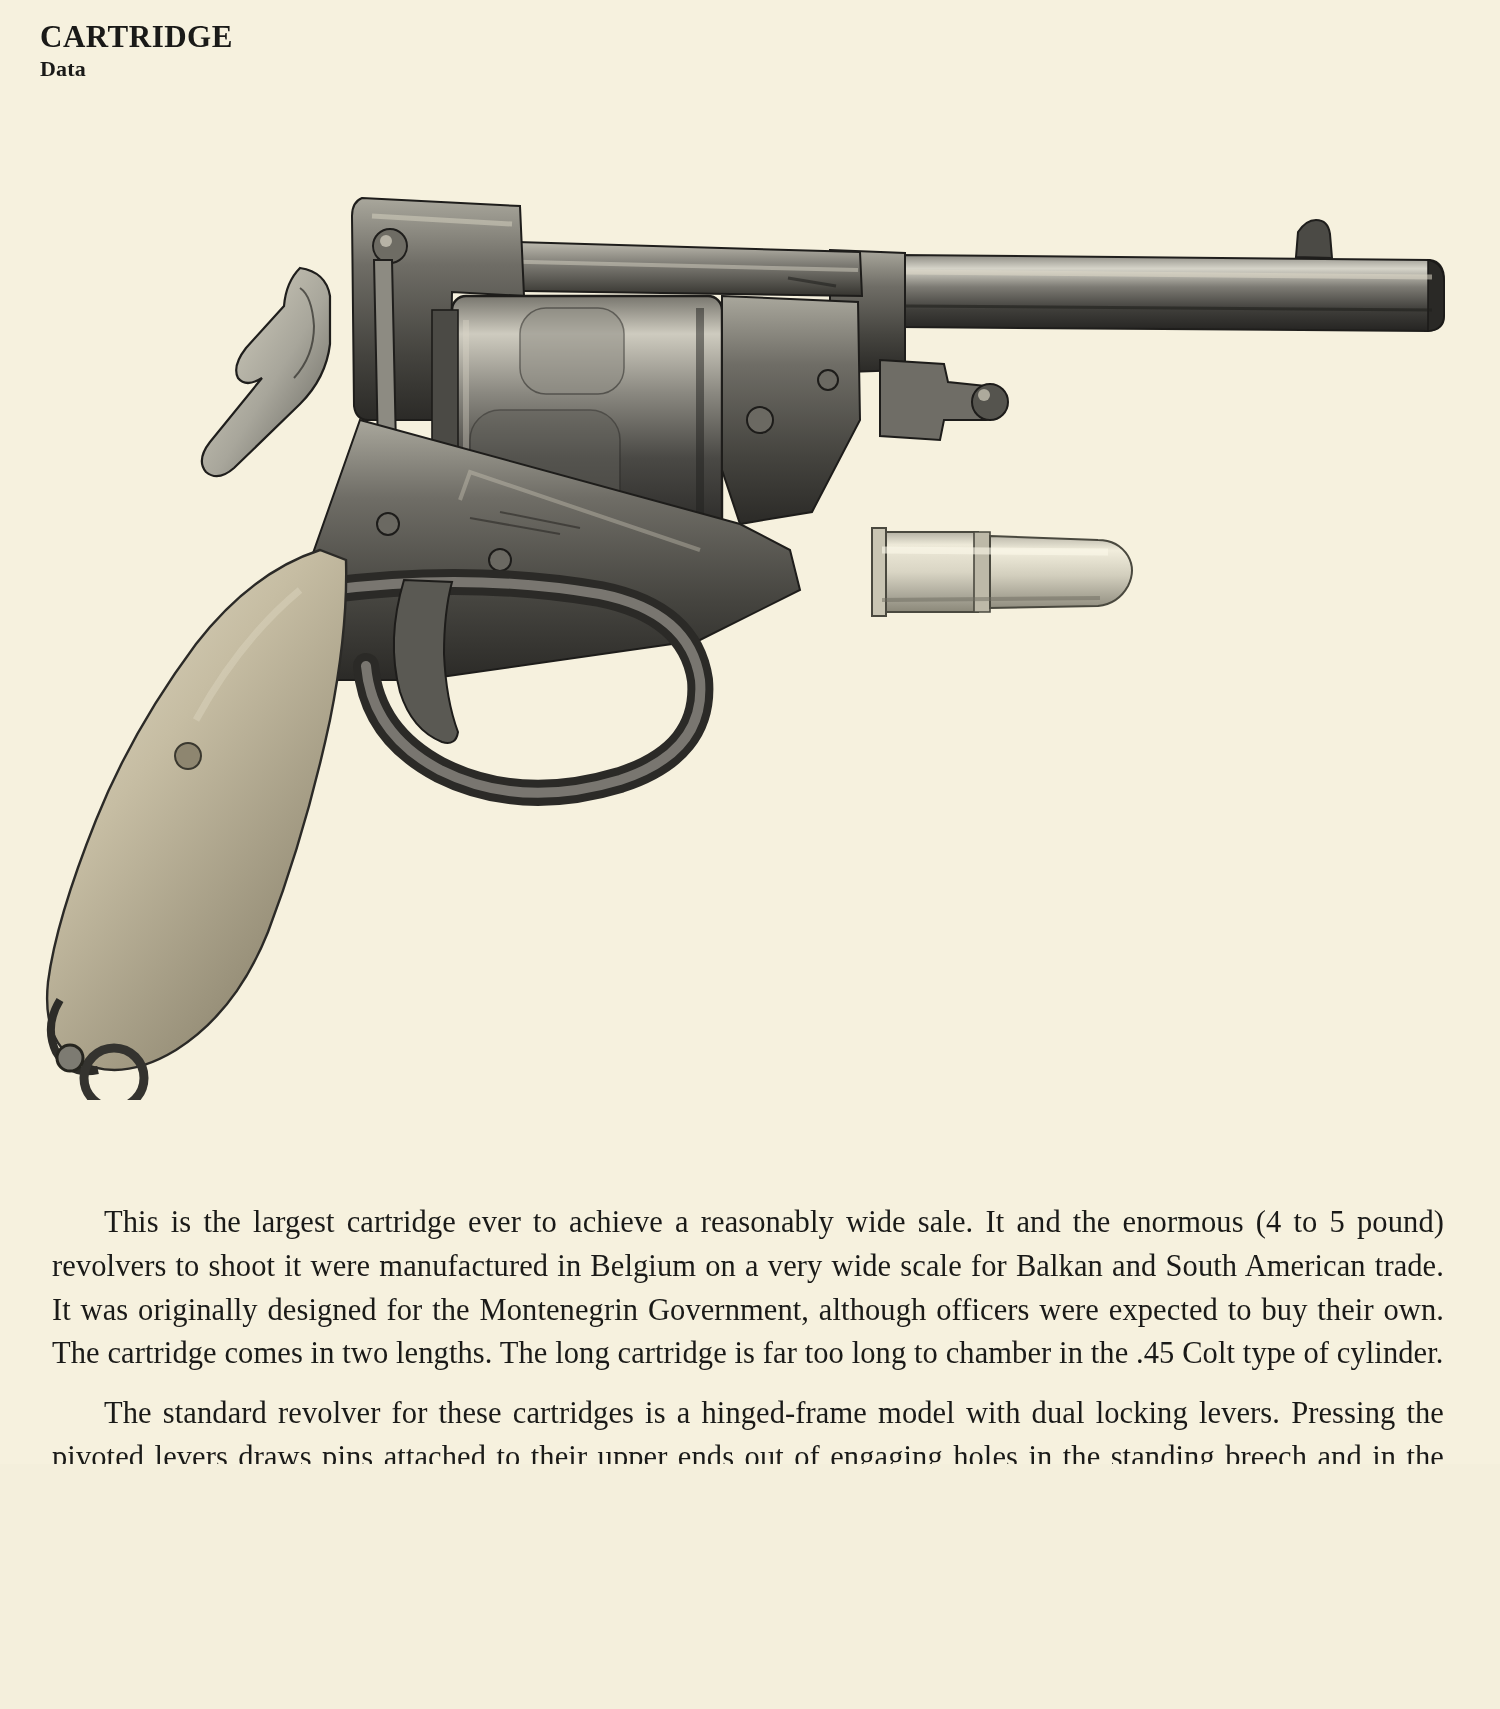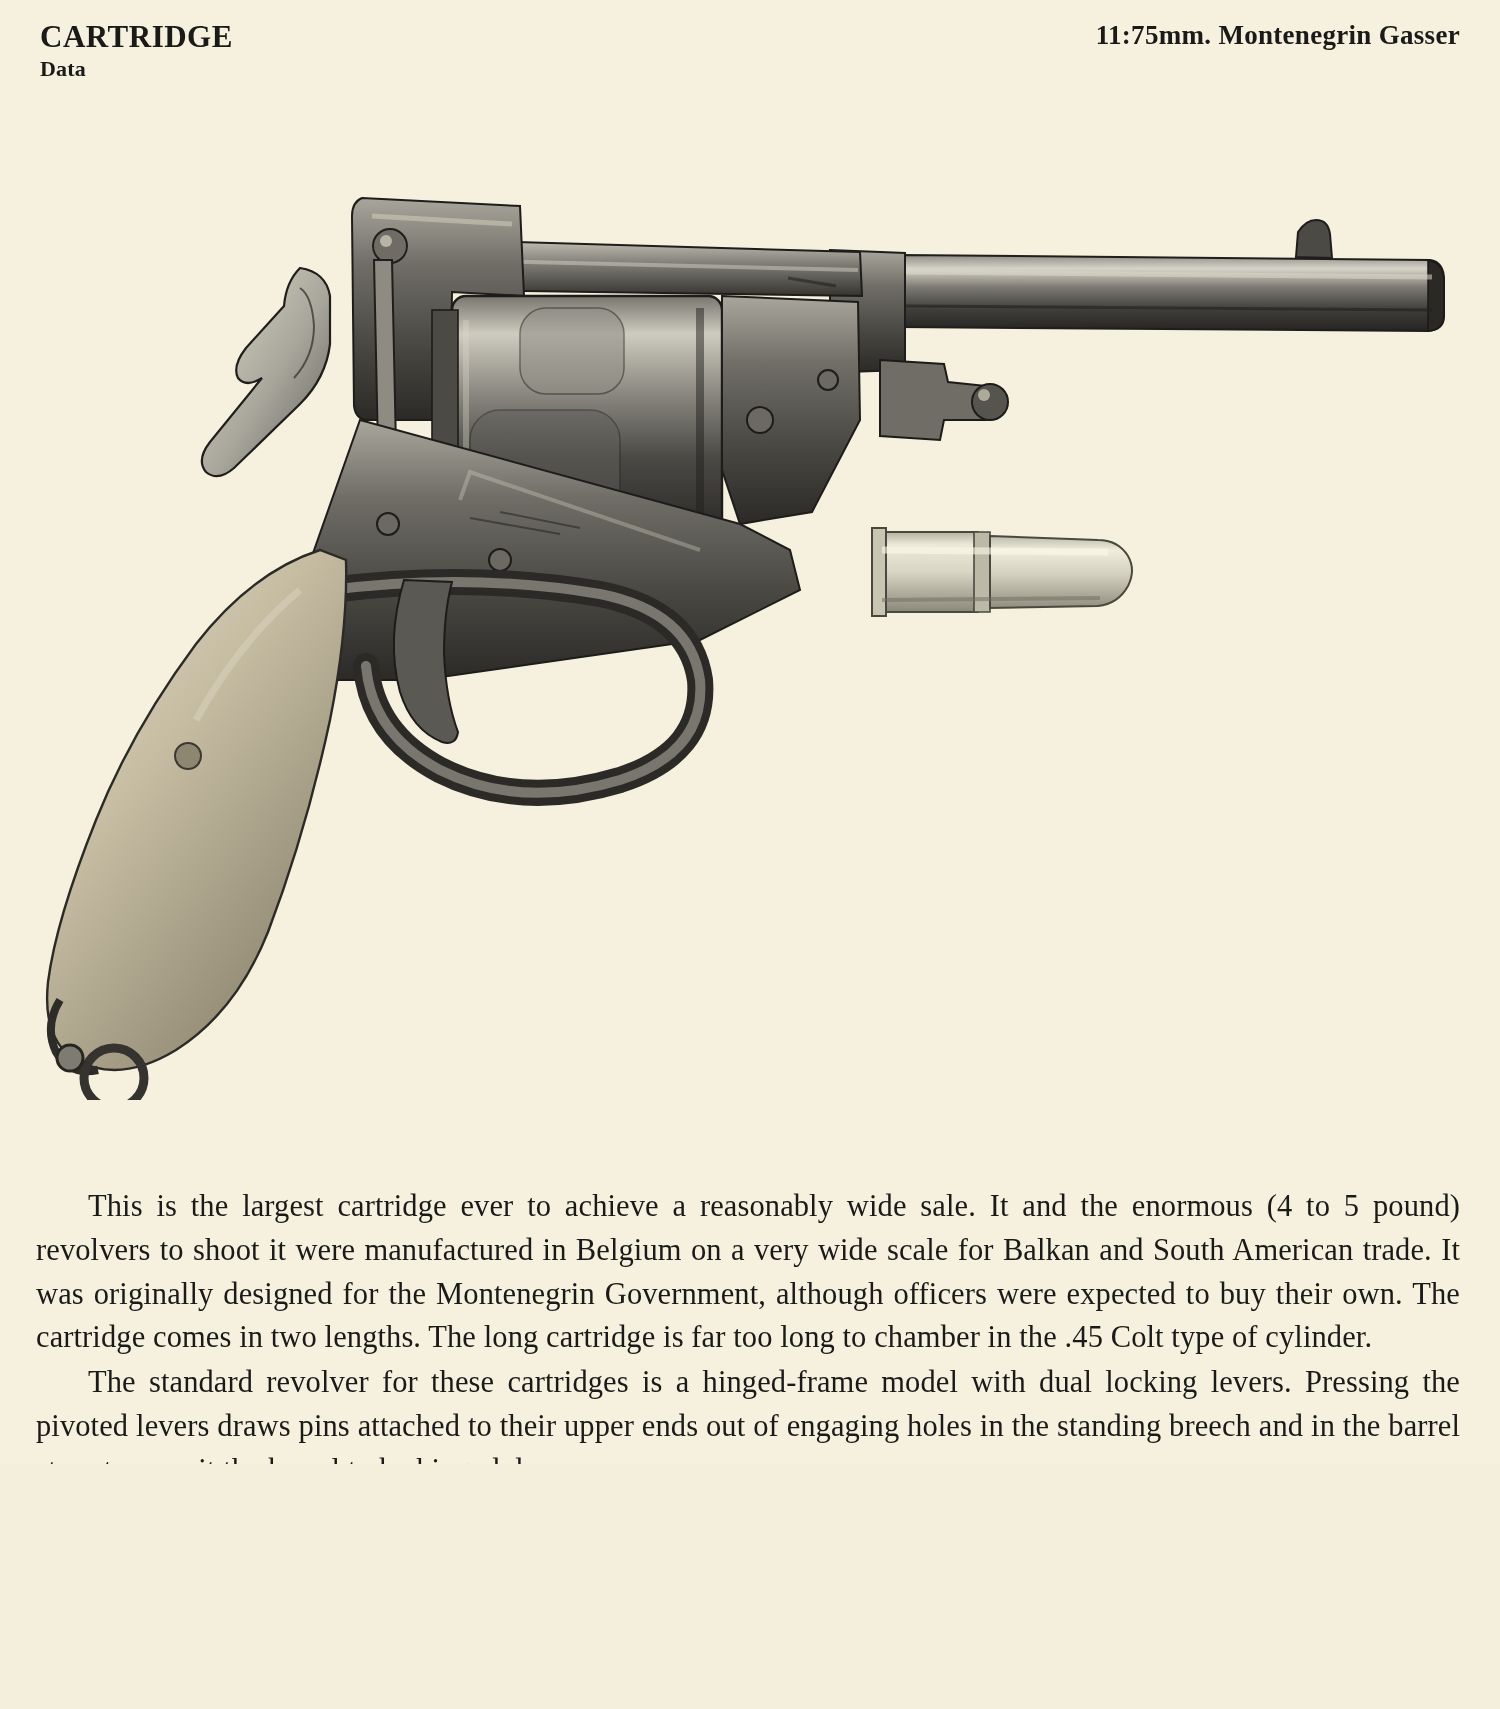--- a/index.html
+++ b/index.html
@@ -67,36 +67,35 @@
     left: 36px;
     right: 40px;
     top: 1185px;
     font-size: 30.5px;
     line-height: 1.435;
     text-align: justify;
     text-justify: inter-word;
     letter-spacing: 0.1px;
   }
   .body-text p {
-    margin: 0;
+    margin: 16px;
     text-indent: 52px;
   }
   .body-text p + p { margin-top: 1px; }
 </style>
 </head>
 <body>
 
 <div class="page">
 
   <div class="header">
     <div class="hdr-left">
       <div class="l1">CARTRIDGE</div>
       <div class="l2">Data</div>
     </div>
-    <div class="hdr-right">11:75mm. Montenegrin Gasser</div>
   </div>
 
   <div class="figure">
     <svg width="1500" height="980" viewBox="0 0 1500 980" xmlns="http://www.w3.org/2000/svg">
       <defs>
         <linearGradient id="barrelG" x1="0" y1="0" x2="0" y2="1">
           <stop offset="0%" stop-color="#8e8c84"></stop>
           <stop offset="18%" stop-color="#d6d4c9"></stop>
           <stop offset="42%" stop-color="#7d7b74"></stop>
           <stop offset="72%" stop-color="#3f3e3a"></stop>

